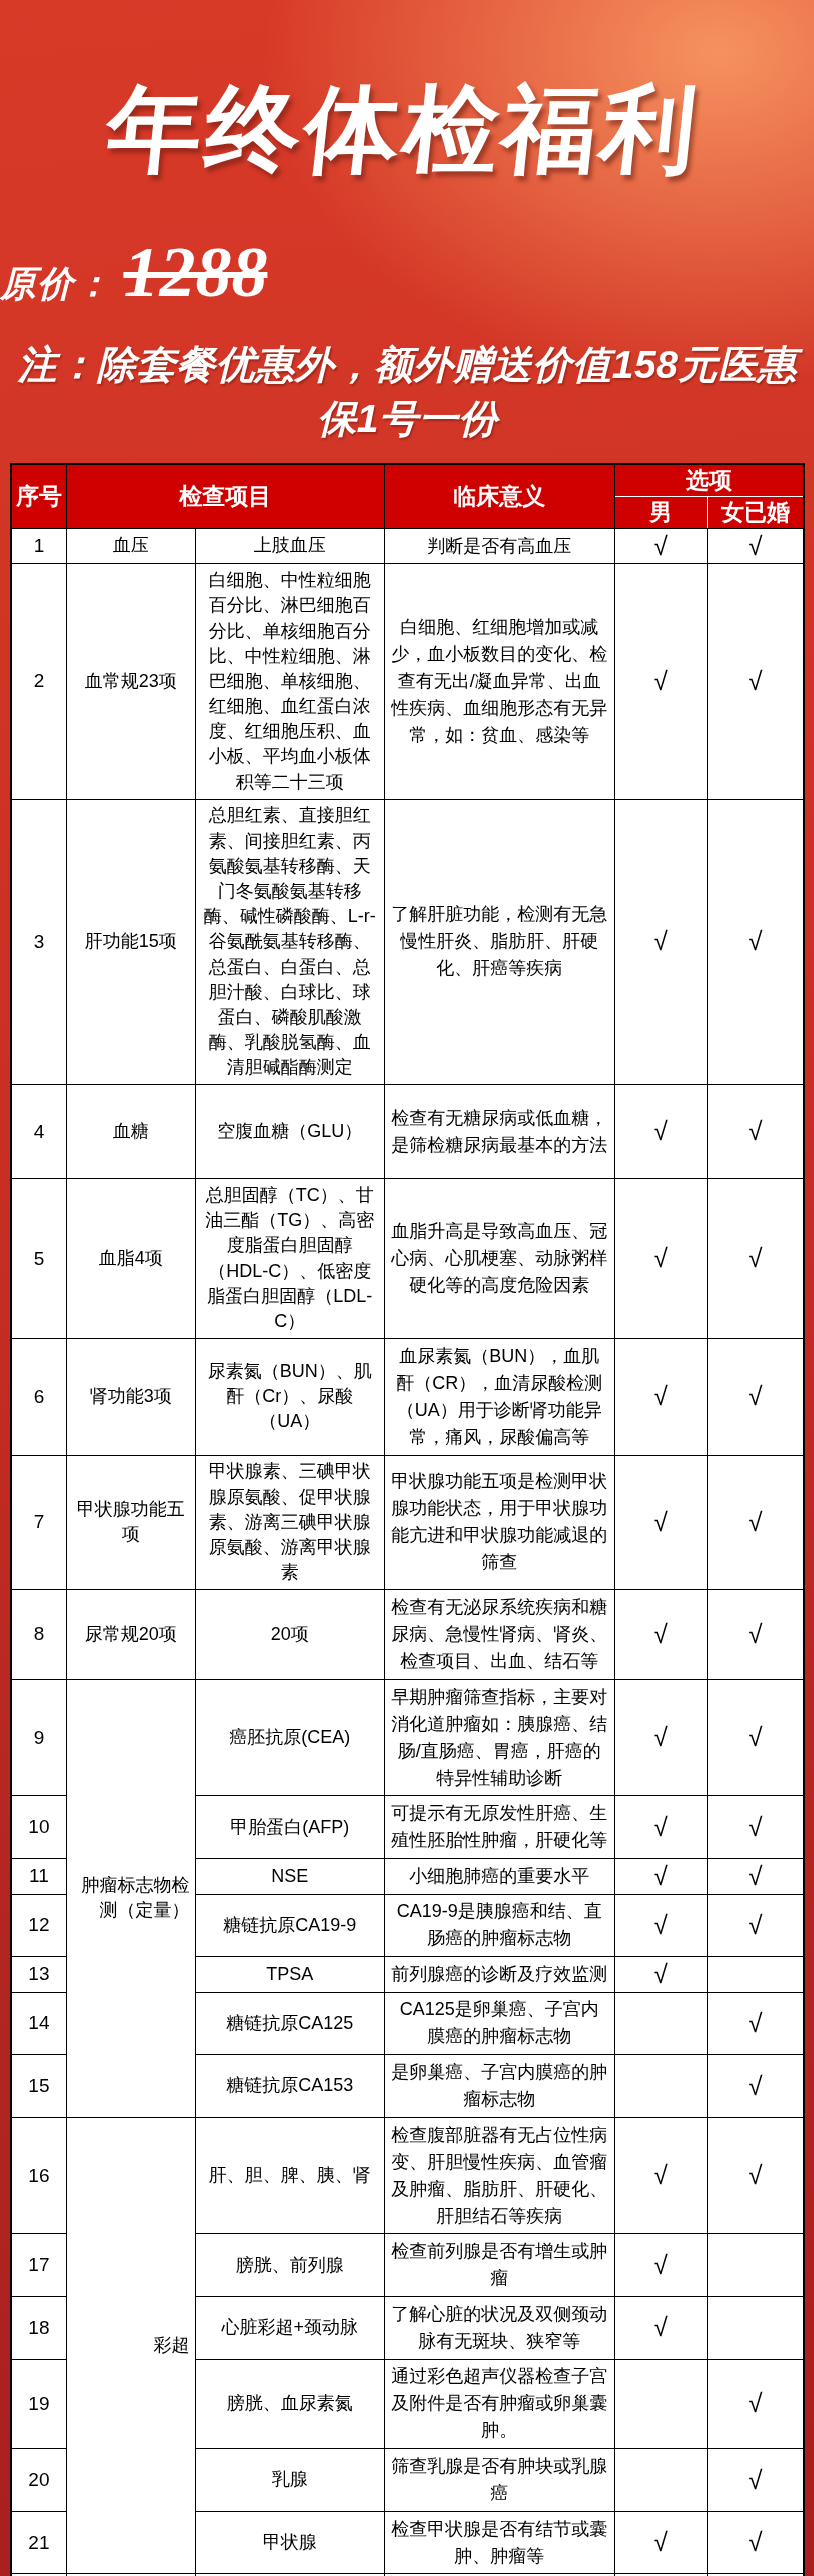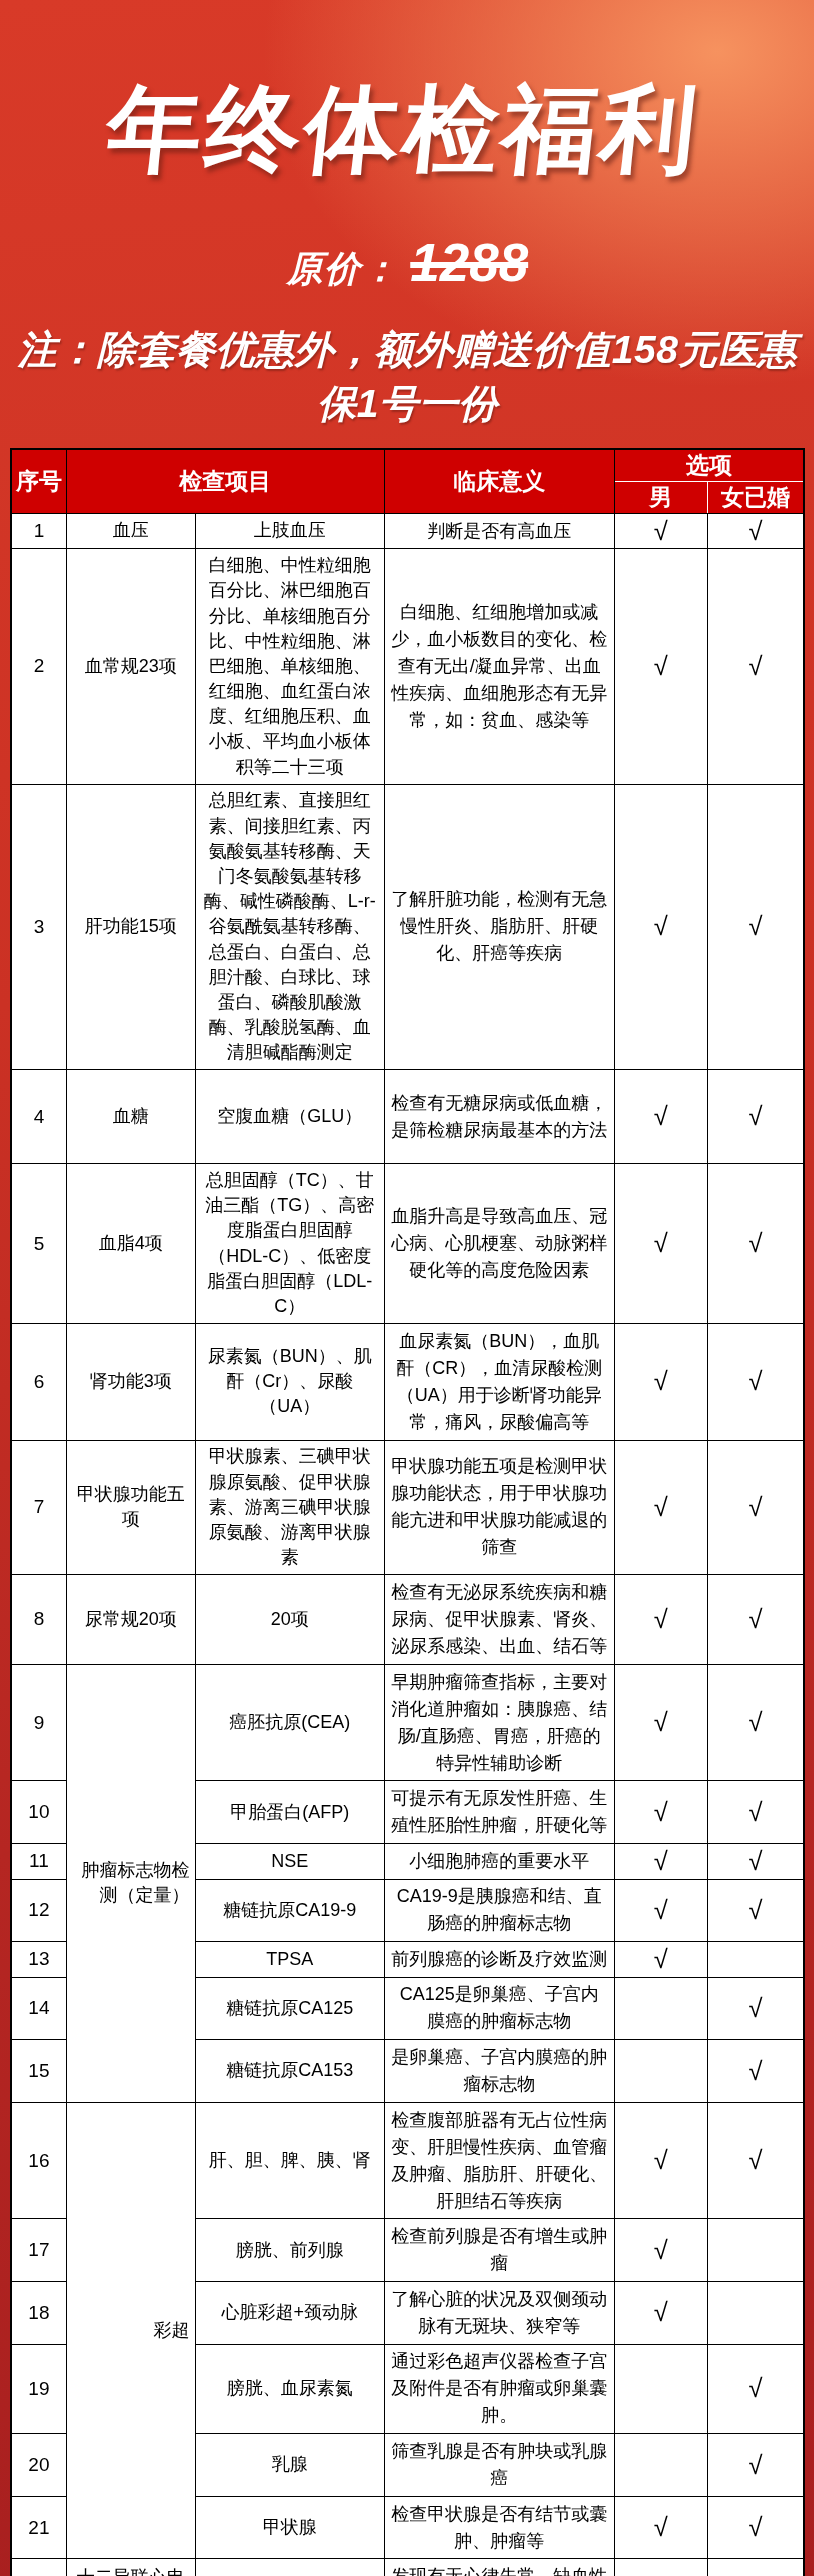--- a/index.html
+++ b/index.html
@@ -13,28 +13,28 @@
   }
   
   .hero{color:#fff;text-align:center;}
   .title{
     margin:0;padding-top:75px;
     font-size:95px;font-weight:900;letter-spacing:3.8px;line-height:1.15;
     transform:skewX(-6deg);
     text-shadow:3.8px 5.1px 4.5px rgba(95,25,15,.5);
   }
   .price-row{
-    display:flex;justify-content:center;align-items:baseline;gap:42px;
+    display:flex;align-items:baseline;gap:42px;
     margin-top:52px;font-style:italic;
   }
   .price{display:flex;align-items:baseline;gap:11.5px;}
   .price-label{font-size:36px;font-weight:800;letter-spacing:1.3px;}
   .price-value{
-    font-family:Liberation Sans, sans-serif;
-    font-size:53px;font-weight:700;line-height:1;
+    font-family:Liberation Serif, serif;
+    font-size:72px;font-weight:700;line-height:1;
   }
   .strike{text-decoration:line-through;text-decoration-thickness:5.7px;}
   .note{
     margin-top:29px;font-size:39px;font-weight:800;font-style:italic;
     letter-spacing:0.6px;text-shadow:1.3px 1.9px 1.9px rgba(95,25,15,.45);
   }
   
   table.checkup{
     border-collapse:collapse;table-layout:fixed;
     width:795px;margin:16.5px 0 0 10.2px;
@@ -147,21 +147,21 @@
         <td class="c-cat">甲状腺功能五项</td>
         <td class="c-item">甲状腺素、三碘甲状腺原氨酸、促甲状腺素、游离三碘甲状腺原氨酸、游离甲状腺素</td>
         <td class="c-meaning">甲状腺功能五项是检测甲状腺功能状态，用于甲状腺功能亢进和甲状腺功能减退的筛查</td>
         <td class="c-check">√</td>
         <td class="c-check">√</td>
       </tr>
       <tr style="height:87px">
         <td class="c-no">8</td>
         <td class="c-cat">尿常规20项</td>
         <td class="c-item">20项</td>
-        <td class="c-meaning">检查有无泌尿系统疾病和糖尿病、促甲状腺素、肾炎、泌尿系感染、出血、结石等</td>
+        <td class="c-meaning">检查有无泌尿系统疾病和糖尿病、急慢性肾病、肾炎、检查项目、出血、结石等</td>
         <td class="c-check">√</td>
         <td class="c-check">√</td>
       </tr>
       <tr style="height:115px">
         <td class="c-no">9</td>
         <td class="c-cat center" rowspan="7">肿瘤标志物检测（定量）</td>
         <td class="c-item">癌胚抗原(CEA)</td>
         <td class="c-meaning">早期肿瘤筛查指标，主要对消化道肿瘤如：胰腺癌、结肠/直肠癌、胃癌，肝癌的特异性辅助诊断</td>
         <td class="c-check">√</td>
         <td class="c-check">√</td>

